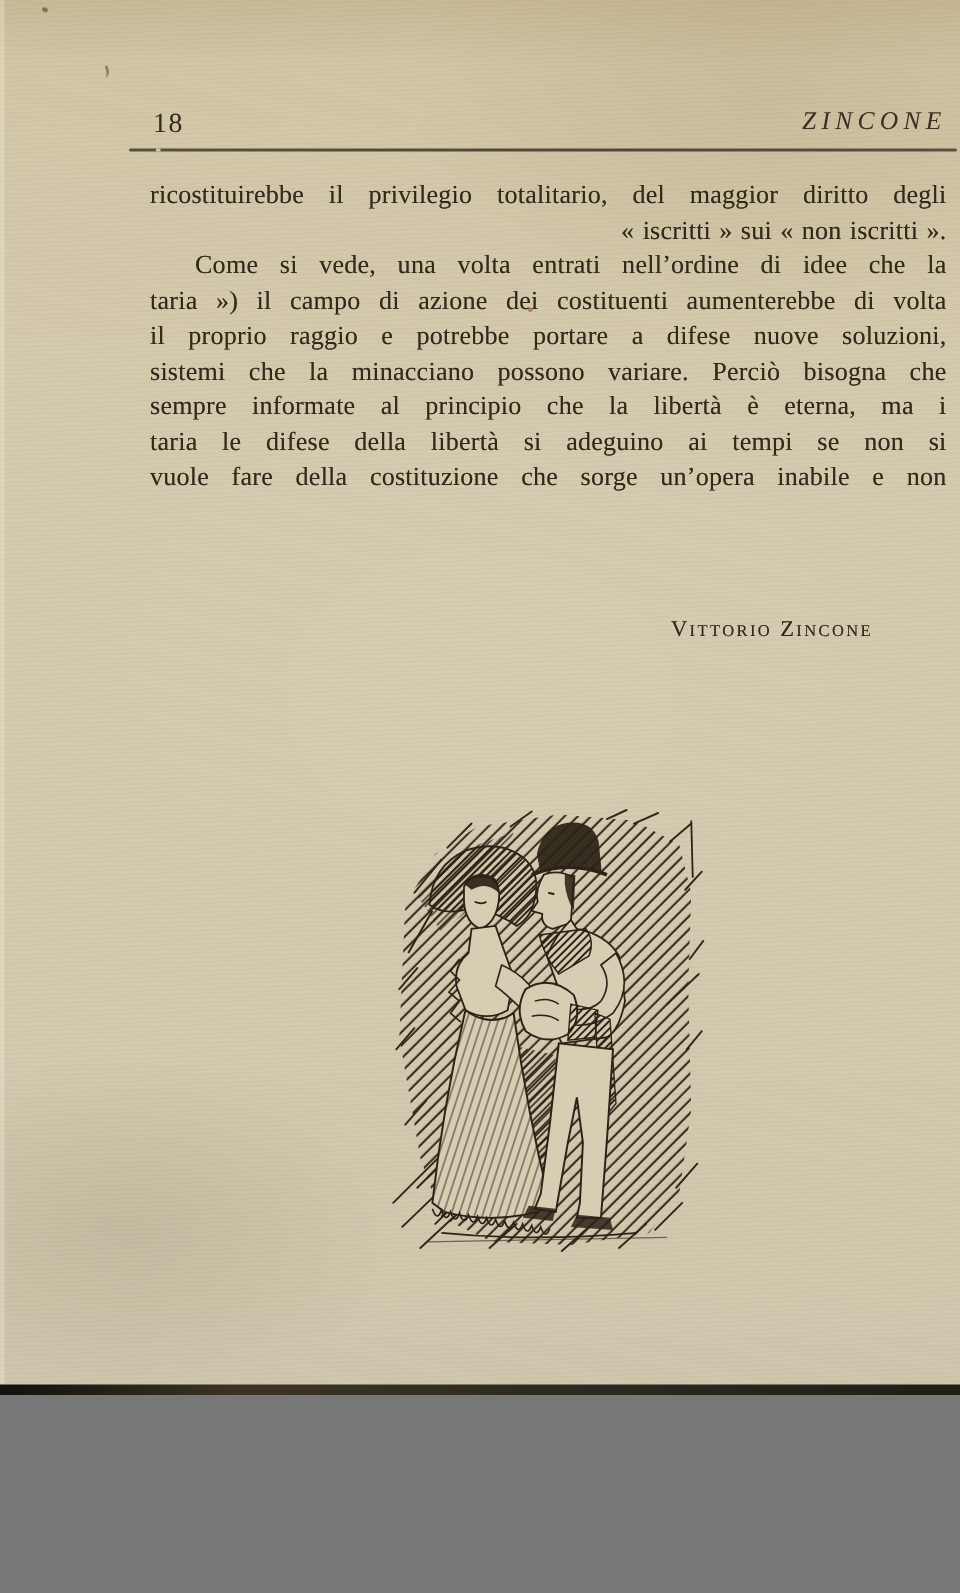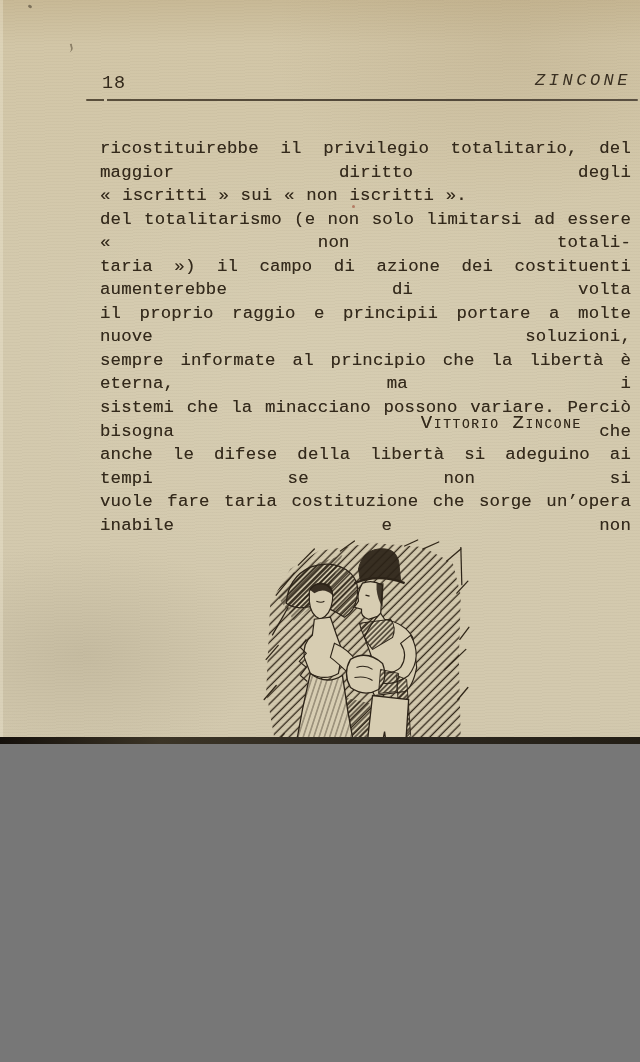--- a/index.html
+++ b/index.html
@@ -1,42 +1,42 @@
 <!DOCTYPE html>
 <html><head>
 <meta charset="utf-8">
 <style>
   html,body{margin:0;padding:0;background:#777;}
   .page{
-    position:relative;width:640px;height:744px;overflow:hidden;
+    position:relative;width:640px;height:930px;overflow:hidden;
     background:
       radial-gradient(ellipse 260px 160px at 13% 88%, rgba(125,115,92,.16), transparent 70%),
       radial-gradient(ellipse 320px 220px at 80% 6%, rgba(150,125,85,.14), transparent 75%),
       radial-gradient(ellipse 400px 300px at 50% 50%, rgba(255,250,230,.06), transparent 80%),
       linear-gradient(180deg,#c8b996 0px,#d2c6a7 45px,#d4caae 300px,#d3c9ae 700px,#cec6ad 980px,#c6bda4 1048px,#b3a98f 1062px);
-    font-family:Liberation Mono, monospace;
+    font-family:Liberation Serif, serif;
     color:#33291b;
   }
   .page::before{
     content:"";position:absolute;inset:0;pointer-events:none;
     background:repeating-linear-gradient(178deg, rgba(110,100,80,.045) 0 1px, transparent 1px 3px);
   }
   .left-edge{position:absolute;left:0;top:0;width:3px;height:100%;background:rgba(242,236,216,.35);}
   .header{position:absolute;top:71px;left:100px;width:531px;height:26px;}
   .pagenum{position:absolute;left:2px;top:2px;font-size:18.5px;letter-spacing:1px;}
   .title{display:block;text-align:right;font-style:italic;font-size:17px;letter-spacing:3.5px;color:#3a3022;}
   .rule{position:absolute;left:86px;top:99px;width:552px;height:2px;border-radius:1px;
     background:linear-gradient(90deg,#4a3f2d,#3f362a 55%,#4a4034);opacity:.88;}
   .rule::after{content:"";position:absolute;left:18px;top:0;width:3px;height:2px;background:#d4c9ac;}
-  .textblock{position:absolute;left:100px;top:118px;width:531px;font-size:17.4px;line-height:23.55px;word-spacing:1px;letter-spacing:.15px;text-shadow:0 0 .4px rgba(51,41,27,.5);margin-top:19px;}
-  .line{text-align:left;}
+  .textblock{position:absolute;left:100px;top:118px;width:531px;font-size:17.4px;line-height:23.55px;word-spacing:1px;letter-spacing:.15px;text-shadow:0 0 .4px rgba(51,41,27,.5);}
+  .line{text-align:right;}
   .line.just{text-align:justify;text-align-last:justify;}
   .line.indent{text-indent:30px;}
   .signature{position:absolute;left:100px;top:412px;width:482px;text-align:right;
-    font-variant:small-caps;font-size:19px;letter-spacing:1.6px;color:#32281a;text-shadow:0 0 .4px rgba(51,41,27,.5);}
+    font-variant:small-caps;font-size:15px;letter-spacing:1.6px;color:#32281a;text-shadow:0 0 .4px rgba(51,41,27,.5);}
   .illus{position:absolute;left:254px;top:539px;width:216px;height:299px;}
   .corner-speck{position:absolute;left:28px;top:5px;width:4px;height:3px;background:rgba(50,42,30,.5);border-radius:50%;transform:rotate(30deg);}
   .mark-apostrophe{position:absolute;left:67px;top:44px;width:4px;height:8px;border-right:2px solid rgba(70,58,40,.5);border-radius:0 0 5px 0;transform:rotate(-18deg);}
   .reddot{position:absolute;left:352px;top:205px;width:3px;height:3px;border-radius:50%;background:rgba(155,62,42,.55);}
   .smudge{position:absolute;left:74px;top:926px;width:20px;height:16px;
     background:radial-gradient(ellipse, rgba(95,85,65,.33), transparent 70%);filter:blur(1px);}
   .smudge2{position:absolute;left:96px;top:944px;width:10px;height:8px;
     background:radial-gradient(ellipse, rgba(95,85,65,.25), transparent 70%);filter:blur(1px);}
   .bottom-strip{position:absolute;left:0;bottom:0;width:100%;height:7px;
     background:linear-gradient(90deg,#15100b,#3b3426 25%,#2d2820 60%,#231e15);}
@@ -49,27 +49,27 @@
 
   <div class="header">
     <span class="pagenum">18</span>
     <span class="title">ZINCONE</span>
   </div>
   <div class="rule"></div>
 
   <div class="textblock">
     <div class="line just">ricostituirebbe il privilegio totalitario, del maggior diritto degli</div>
     <div class="line">« iscritti » sui « non iscritti ».</div>
-    <div class="line just">del totalitarismo (e non solo limitarsi ad essere « non totali-</div>
+    <div class="line just indent">Come si vede, una volta entrati nell’ordine di idee che la</div>
     <div class="line just">taria ») il campo di azione dei costituenti aumenterebbe di volta</div>
-    <div class="line just">il proprio raggio e principii portare a molte nuove soluzioni,</div>
+    <div class="line just">il proprio raggio e potrebbe portare a difese nuove soluzioni,</div>
+    <div class="line just">sistemi che la minacciano possono variare. Perciò bisogna che</div>
     <div class="line just">sempre informate al principio che la libertà è eterna, ma i</div>
-    <div class="line just">sistemi che la minacciano possono variare. Perciò bisogna che</div>
-    <div class="line just">anche le difese della libertà si adeguino ai tempi se non si</div>
-    <div class="line just">vuole fare taria costituzione che sorge un’opera inabile e non</div>
+    <div class="line just">taria le difese della libertà si adeguino ai tempi se non si</div>
+    <div class="line just">vuole fare della costituzione che sorge un’opera inabile e non</div>
   </div>
 
   <div class="signature">Vittorio Zincone</div>
 
   <svg class="illus" viewBox="0 0 215 298" xmlns="http://www.w3.org/2000/svg">
     <defs>
       <pattern id="h1" width="6.2" height="6.2" patternUnits="userSpaceOnUse" patternTransform="rotate(-45)">
         <line x1="0" y1="3" x2="6.2" y2="3" stroke="#32281a" stroke-width="1.35"></line>
       </pattern>
       <pattern id="h2" width="3.6" height="3.6" patternUnits="userSpaceOnUse" patternTransform="rotate(-45)">

